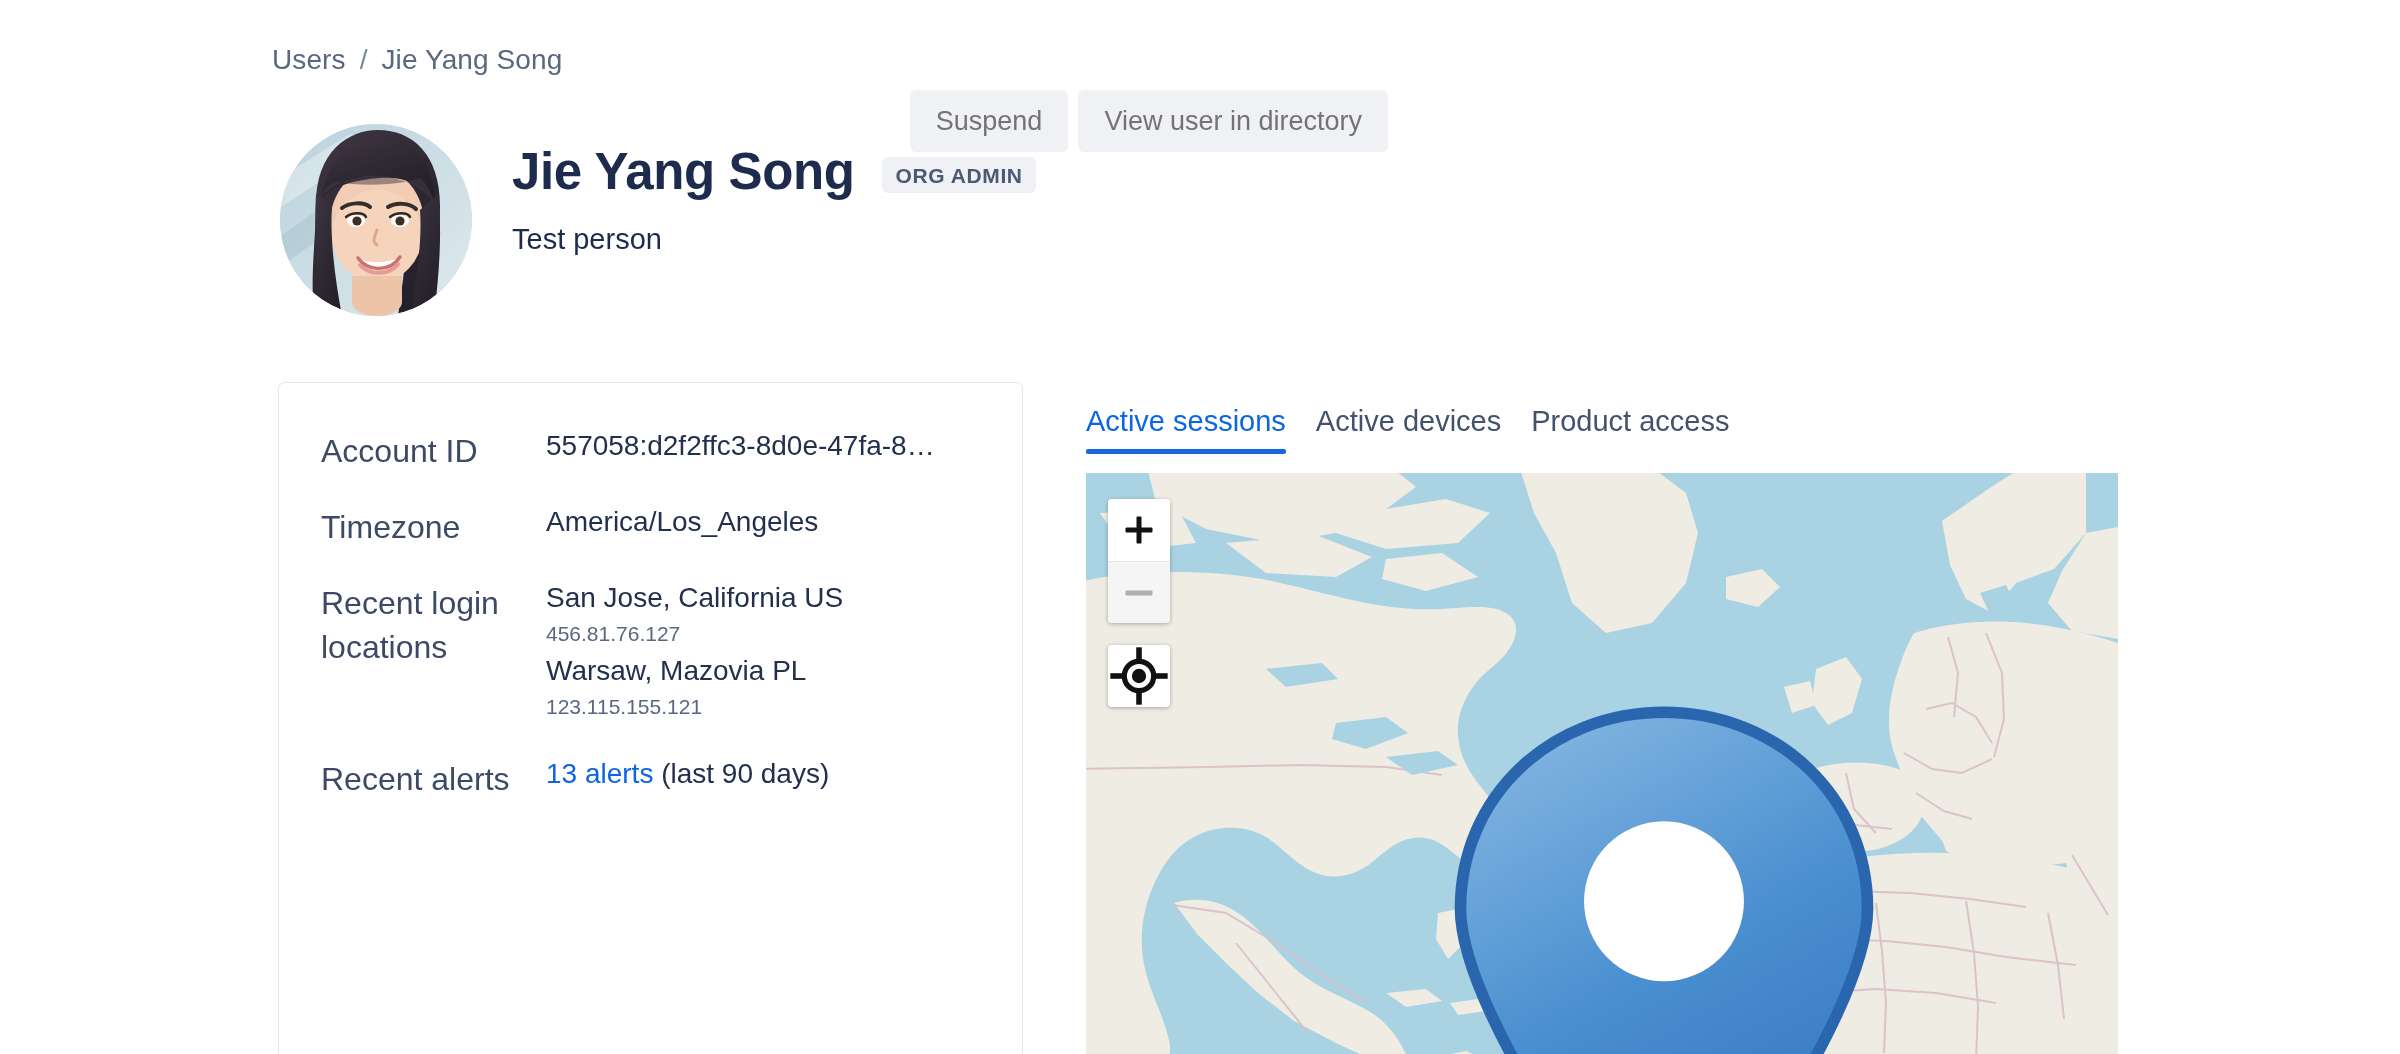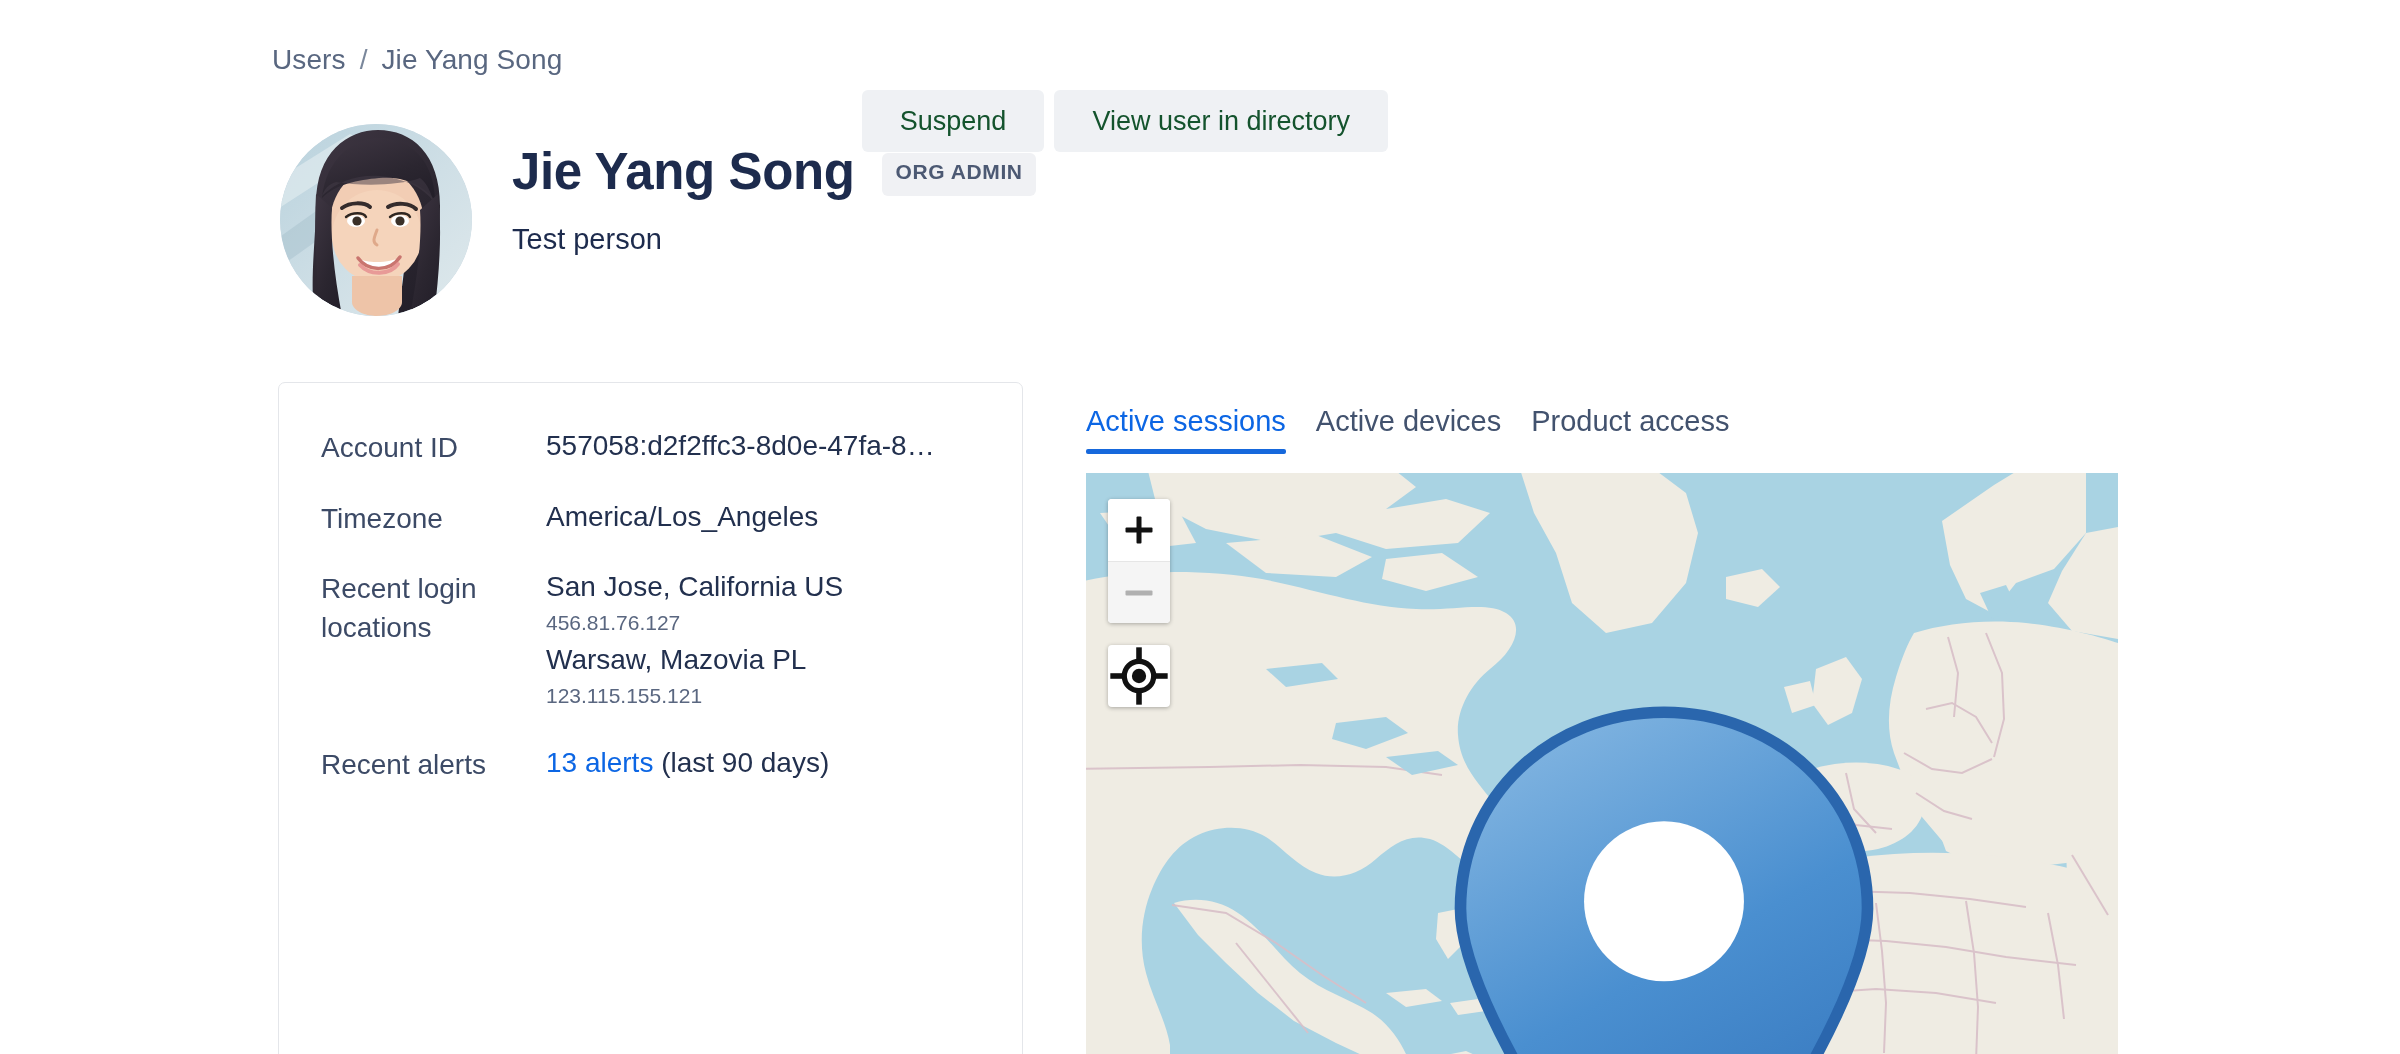--- a/index.html
+++ b/index.html
@@ -28,24 +28,24 @@
   
   .header-actions {
     position: absolute;
     right: 1012px; top: 90px;
     display: flex; gap: 10px;
   }
   .btn {
     background: #eff1f4;
     border: none;
     border-radius: 6px;
-    color: #14532d;
+    color: #737373;
     font-family: "Liberation Sans", sans-serif;
     font-size: 27px;
-    padding: 15px 38px;
+    padding: 15px 26px;
     cursor: pointer;
     white-space: nowrap;
     line-height: 1.2;
   }
 
   
   .profile {
     position: absolute;
     left: 280px; top: 124px;
     display: flex;
@@ -71,21 +71,21 @@
     line-height: 1;
   }
   .badge {
     margin-left: 28px;
     background: #f0f1f4;
     color: #4c5973;
     font-size: 21px;
     font-weight: bold;
     letter-spacing: 0.6px;
     border-radius: 6px;
-    padding: 8px 13px 14px;
+    padding: 8px 13px 7px;
     line-height: 1;
     position: relative;
     top: 3px;
   }
   .subtitle {
     margin-top: 26px;
     font-size: 29px;
     color: #1d2b4d;
     font-weight: 500;
   }
@@ -104,21 +104,21 @@
   }
   .detail-row {
     display: flex;
     align-items: flex-start;
     margin-bottom: 30px;
   }
   .detail-row.tall { margin-bottom: 50px; }
   .detail-label {
     width: 225px;
     flex: none;
-    font-size: 28px;
+    font-size: 32px;
     color: #3c4a66;
     line-height: 1.38;
     padding-top: 2px;
   }
   .detail-value {
     font-size: 28px;
     color: #22304e;
     line-height: 1.38;
   }
   .detail-value .ip {

